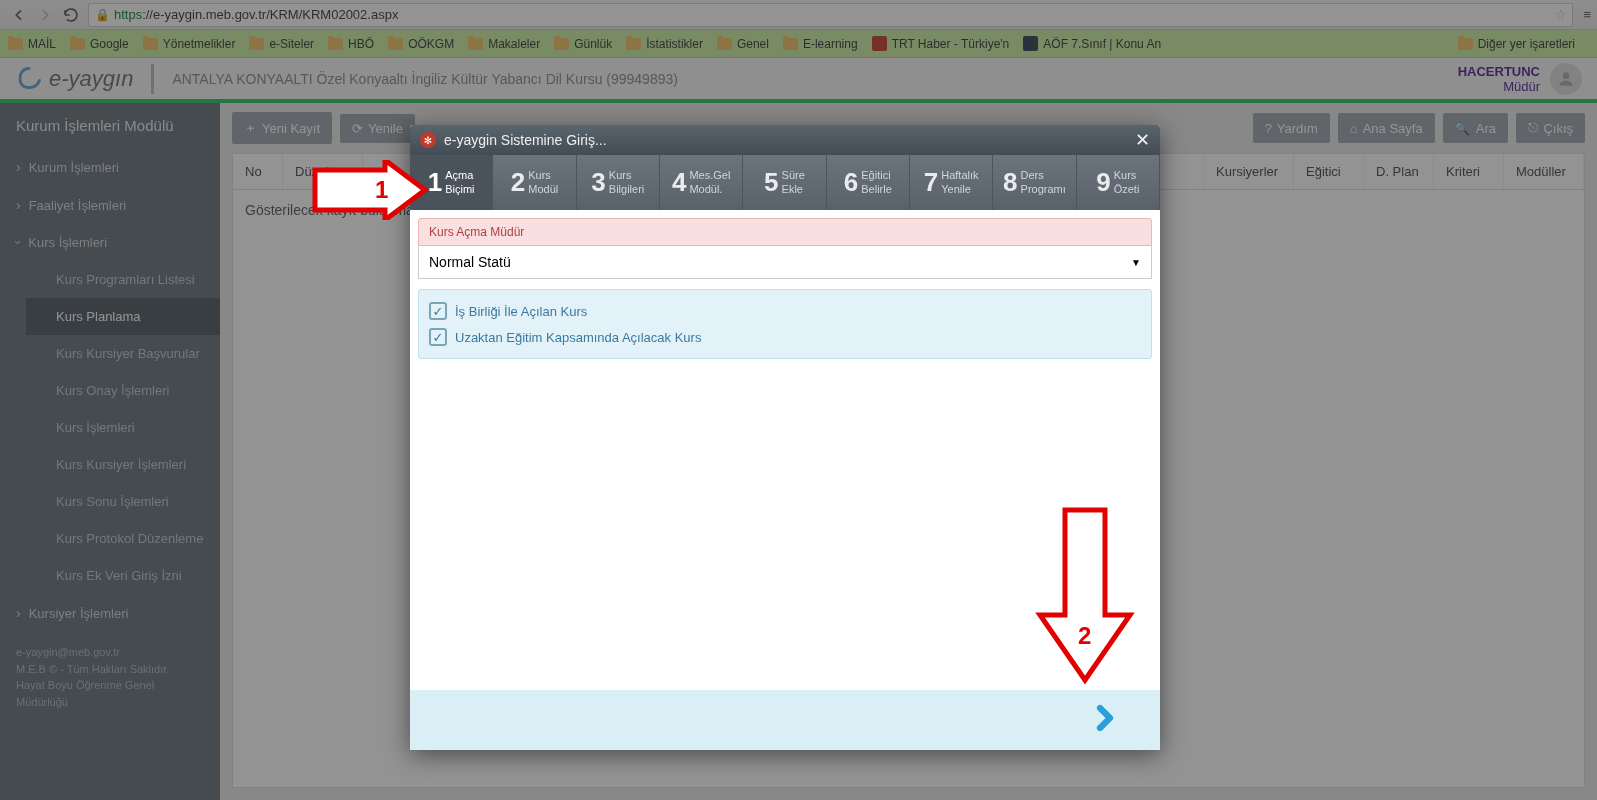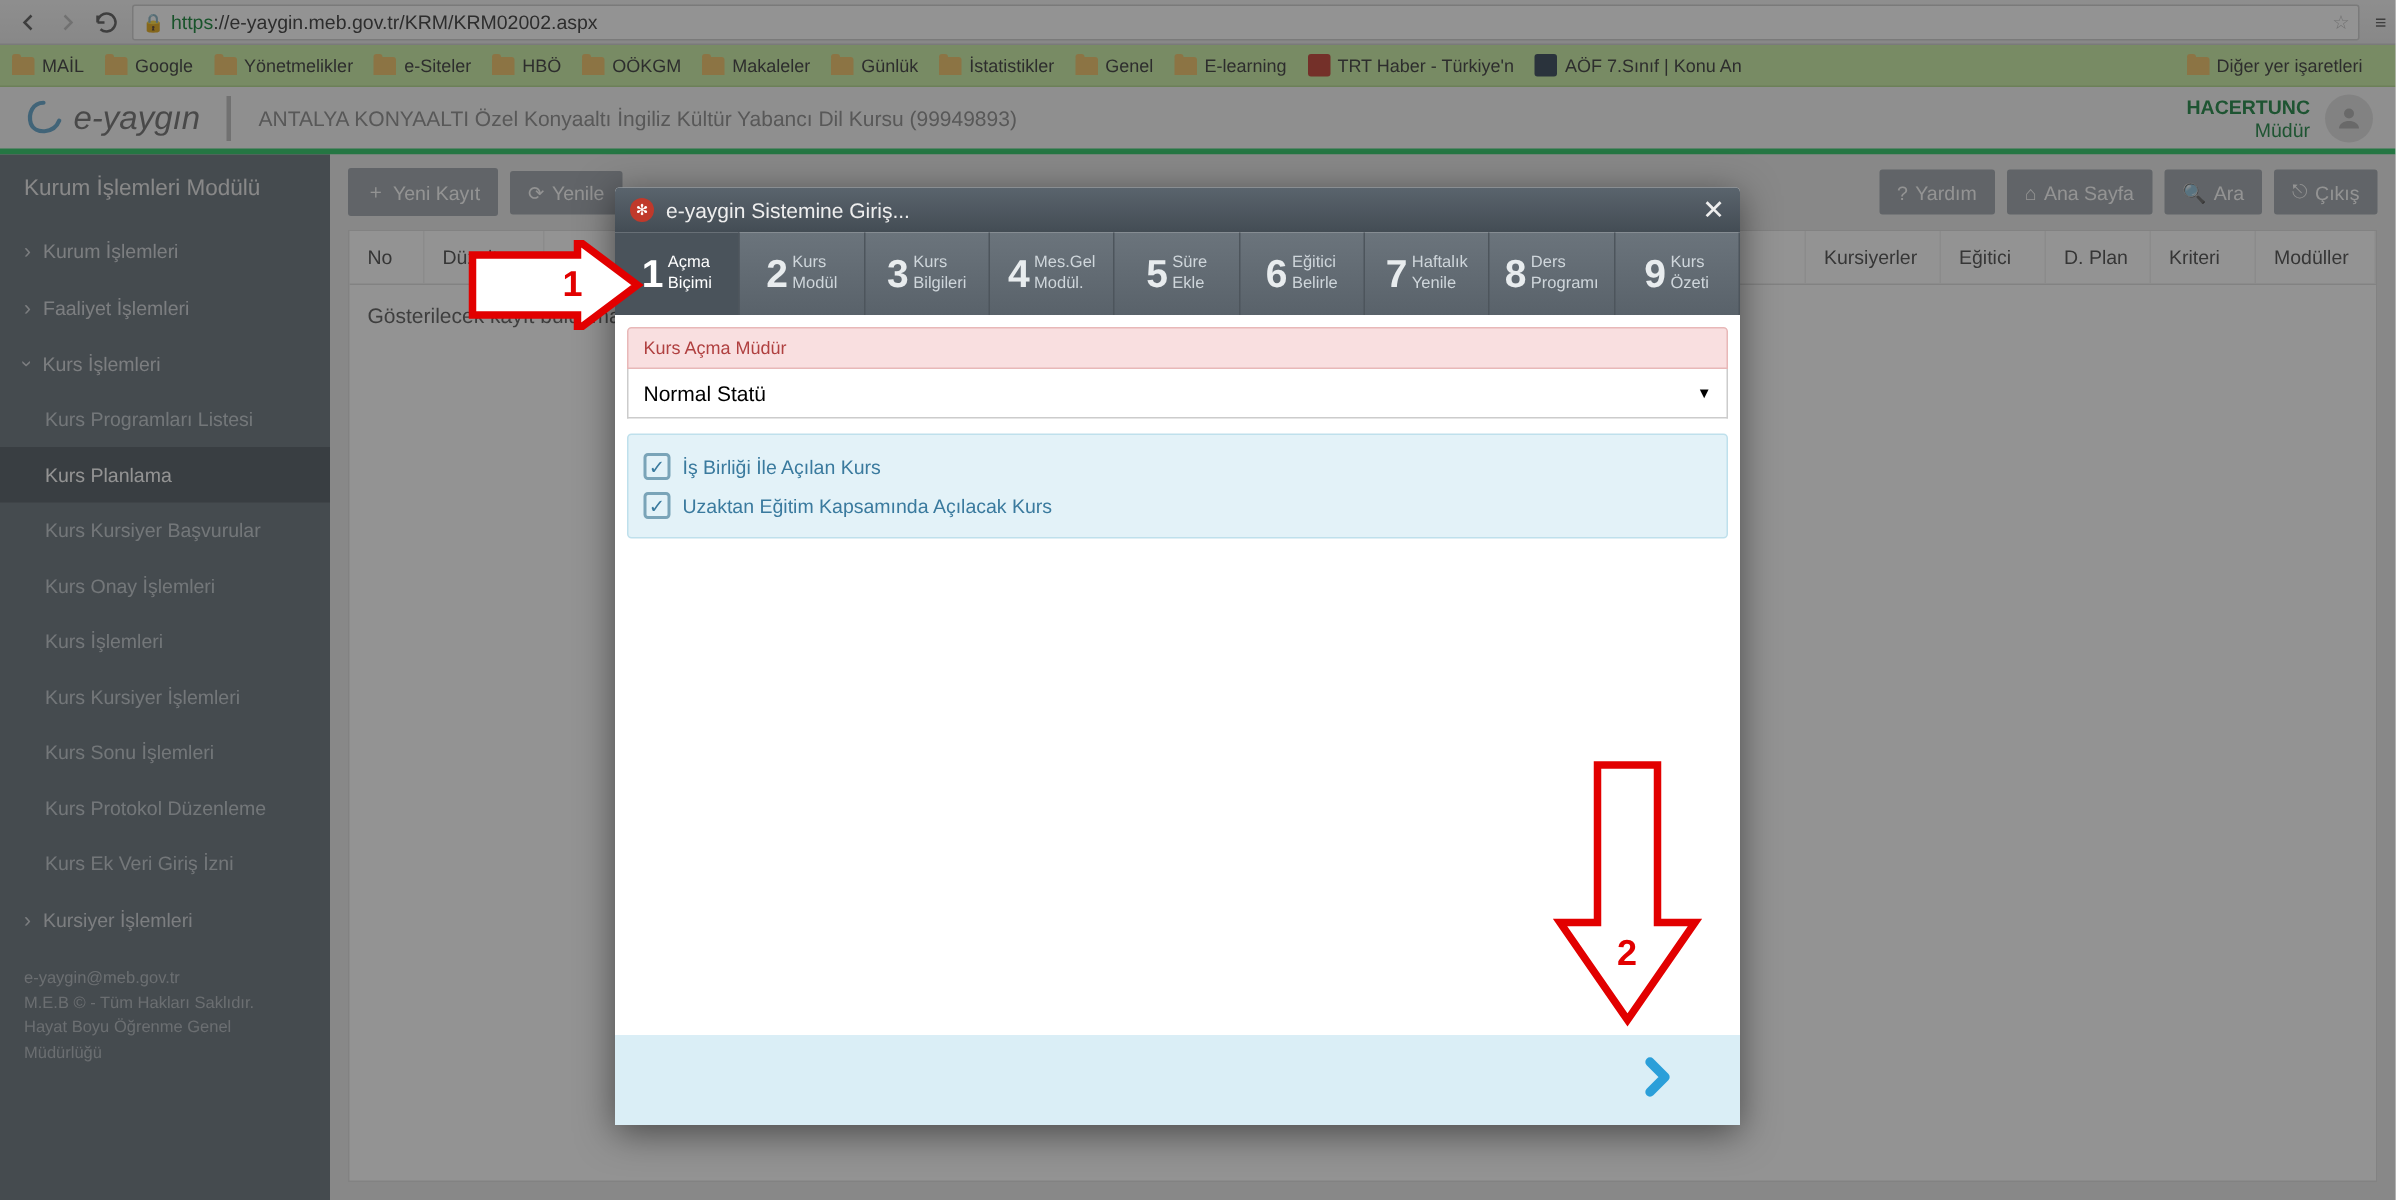--- a/index.html
+++ b/index.html
@@ -23,30 +23,30 @@
 .bm-icon { width:15px; height:15px; margin-right:5px; background:#c0392b; border-radius:2px; }
 .bm-icon.aof { background:#2c3e50; }
 .bm-spacer { flex:1; }
 
 
 .app-header { height:45px; background:#f6f6f6; border-bottom:4px solid #22c55e; display:flex; align-items:center; padding:0 15px; }
 .logo { display:flex; align-items:center; color:#6b6b6b; font-size:22px; font-style:italic; }
 .logo-swirl { width:28px; height:28px; margin-right:6px; }
 .header-sep { width:3px; height:30px; background:#bbb; margin:0 18px; }
 .org-name { color:#888; font-size:14px; flex:1; }
-.user-block { text-align:right; color:#15803d; font-size:13px; }
+.user-block { text-align:right; color:#4c1d95; font-size:13px; }
 .user-block .uname { font-weight:bold; }
 .avatar { width:32px; height:32px; border-radius:50%; background:#ddd; margin-left:10px; display:flex; align-items:center; justify-content:center; color:#aaa; }
 
 
 .app-body { display:flex; height:calc(800px - 30px - 28px - 45px); }
 .sidebar { width:220px; background:#636e77; color:#d0d4d8; font-size:13px; overflow-y:auto; }
 .module-title { padding:14px 16px; font-size:15px; color:#e8e8e8; }
 .sb-item { padding:11px 16px; cursor:pointer; display:flex; align-items:center; }
-.sb-item.sub { padding-left:30px; color:#bfc6cb; }
+.sb-item.sub { padding-left:30px; color:#bfc6cb;margin-left:26px; }
 .sb-item.active { background:#4a545c; color:#fff; }
 .sb-item.expand::before { content:"›"; transform:rotate(0deg); margin-right:8px; font-size:14px; }
 .sb-item.expanded::before { content:"›"; transform:rotate(90deg); display:inline-block; margin-right:8px; }
 .sb-footer { padding:12px 16px; font-size:11px; color:#aeb5ba; line-height:1.5; }
 
 .main { flex:1; background:#e8e8e8; display:flex; flex-direction:column; }
 .toolbar { height:50px; display:flex; align-items:center; padding:0 12px; gap:8px; }
 .btn { background:#9aa1a8; color:#fff; border:none; padding:7px 12px; border-radius:2px; font-size:13px; display:flex; align-items:center; gap:5px; cursor:pointer; }
 .btn-group-right { margin-left:auto; display:flex; gap:8px; }
 

